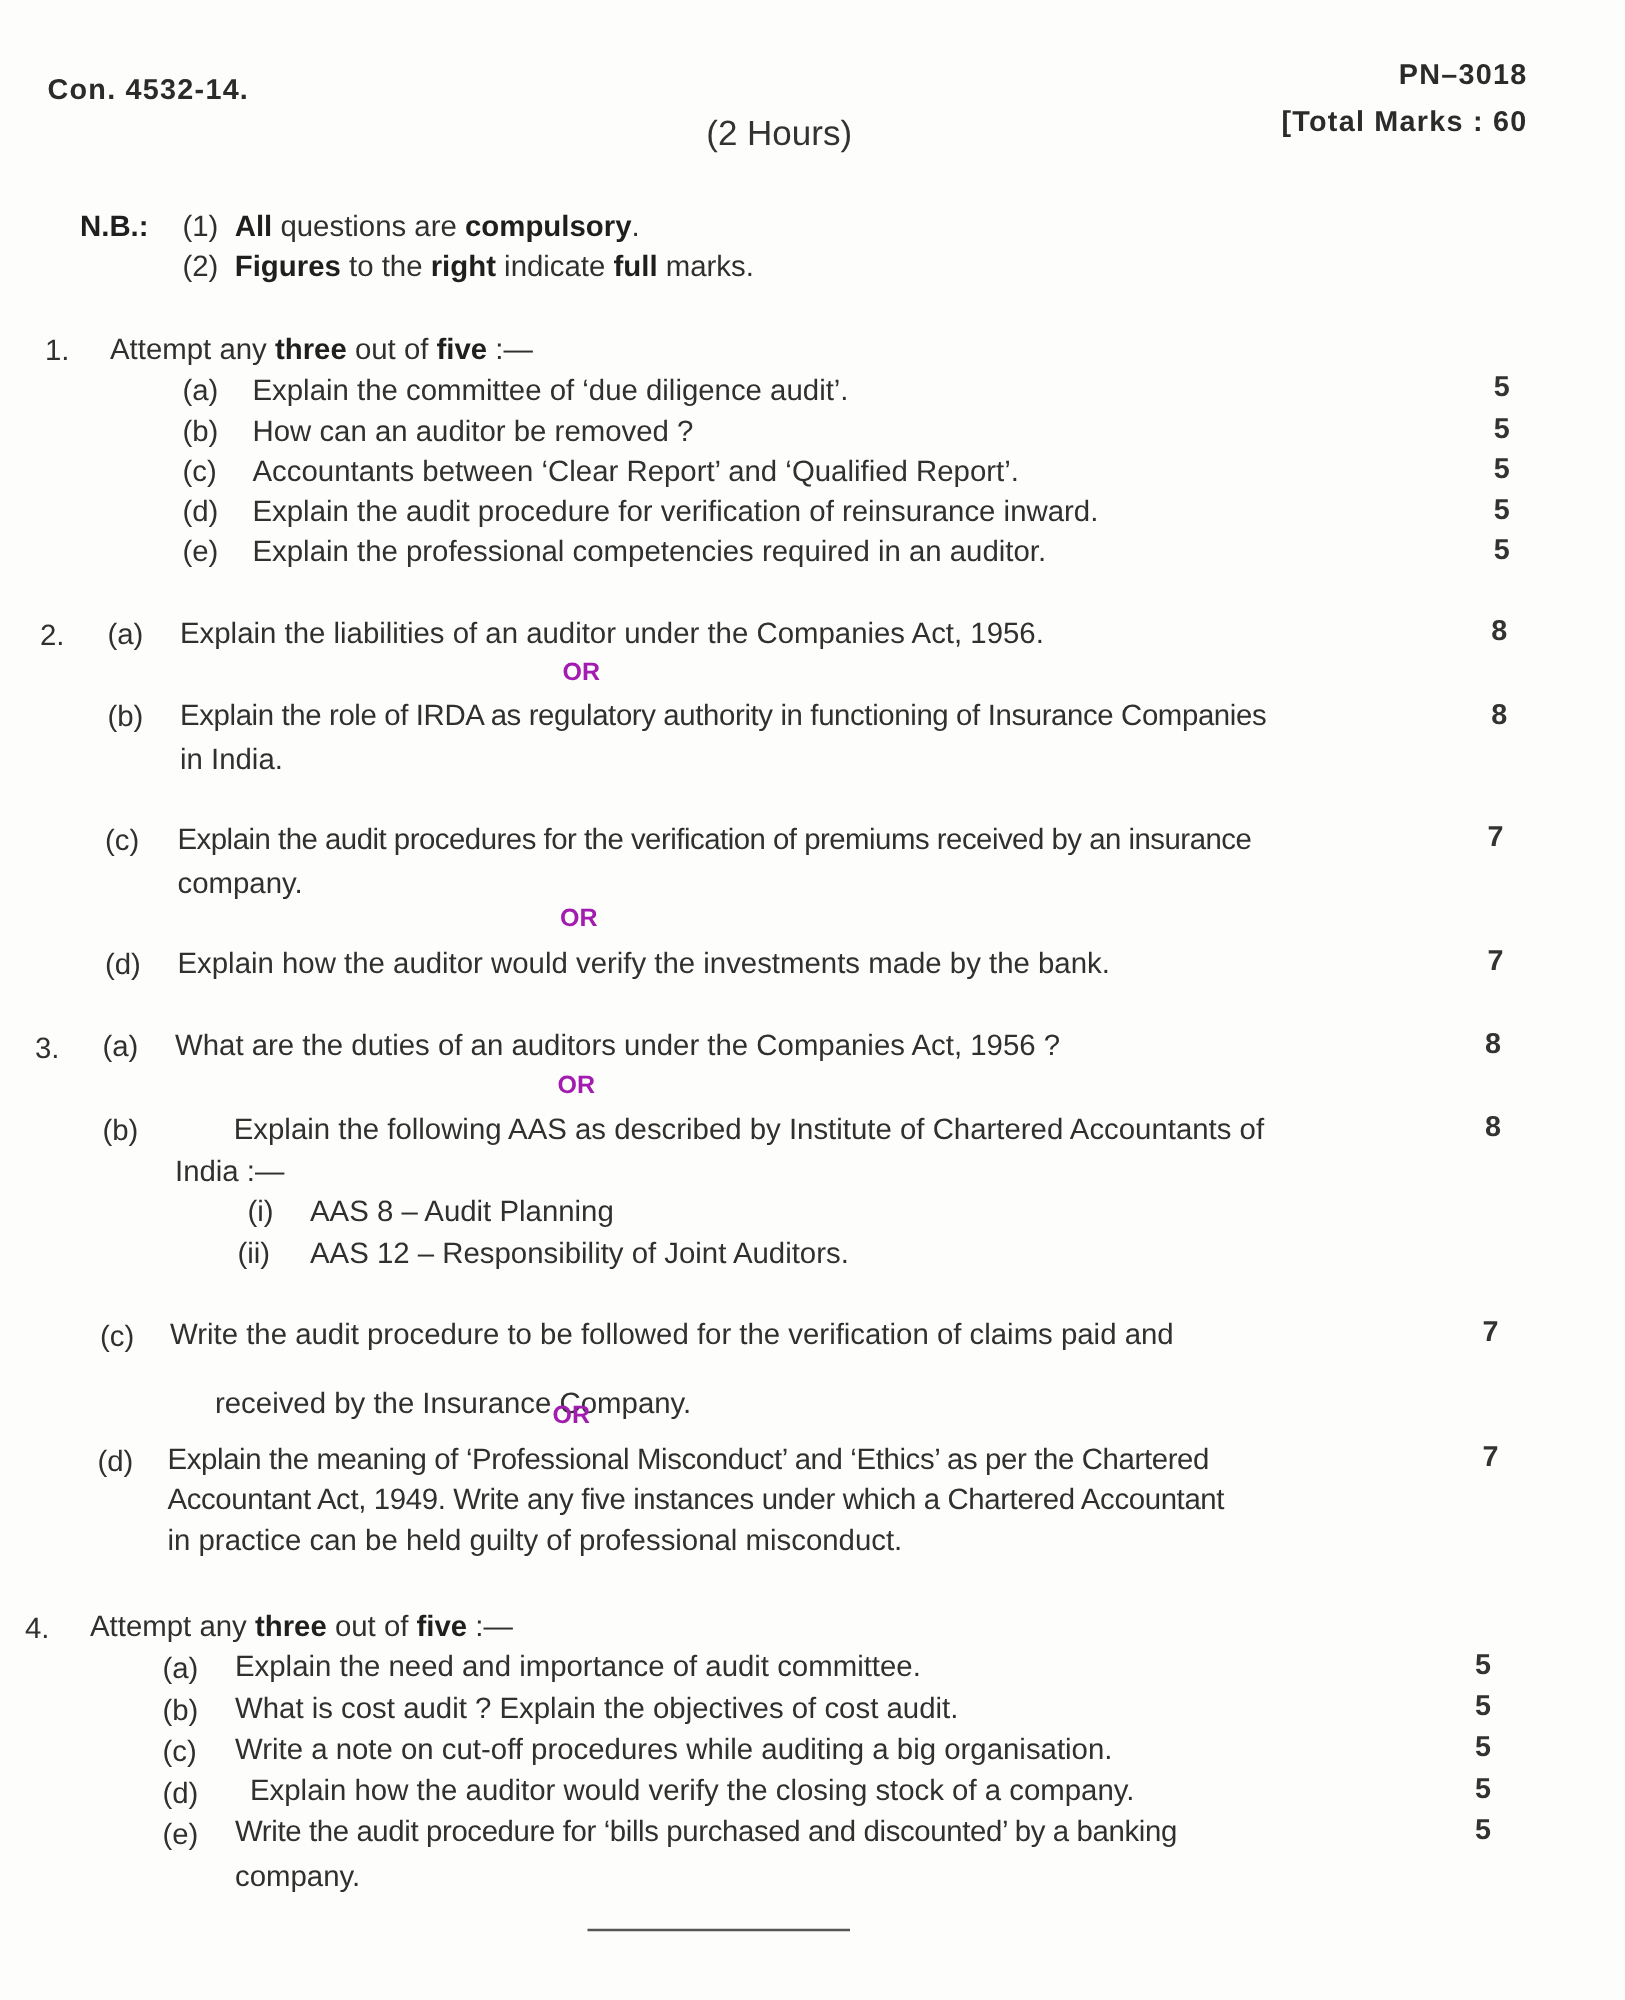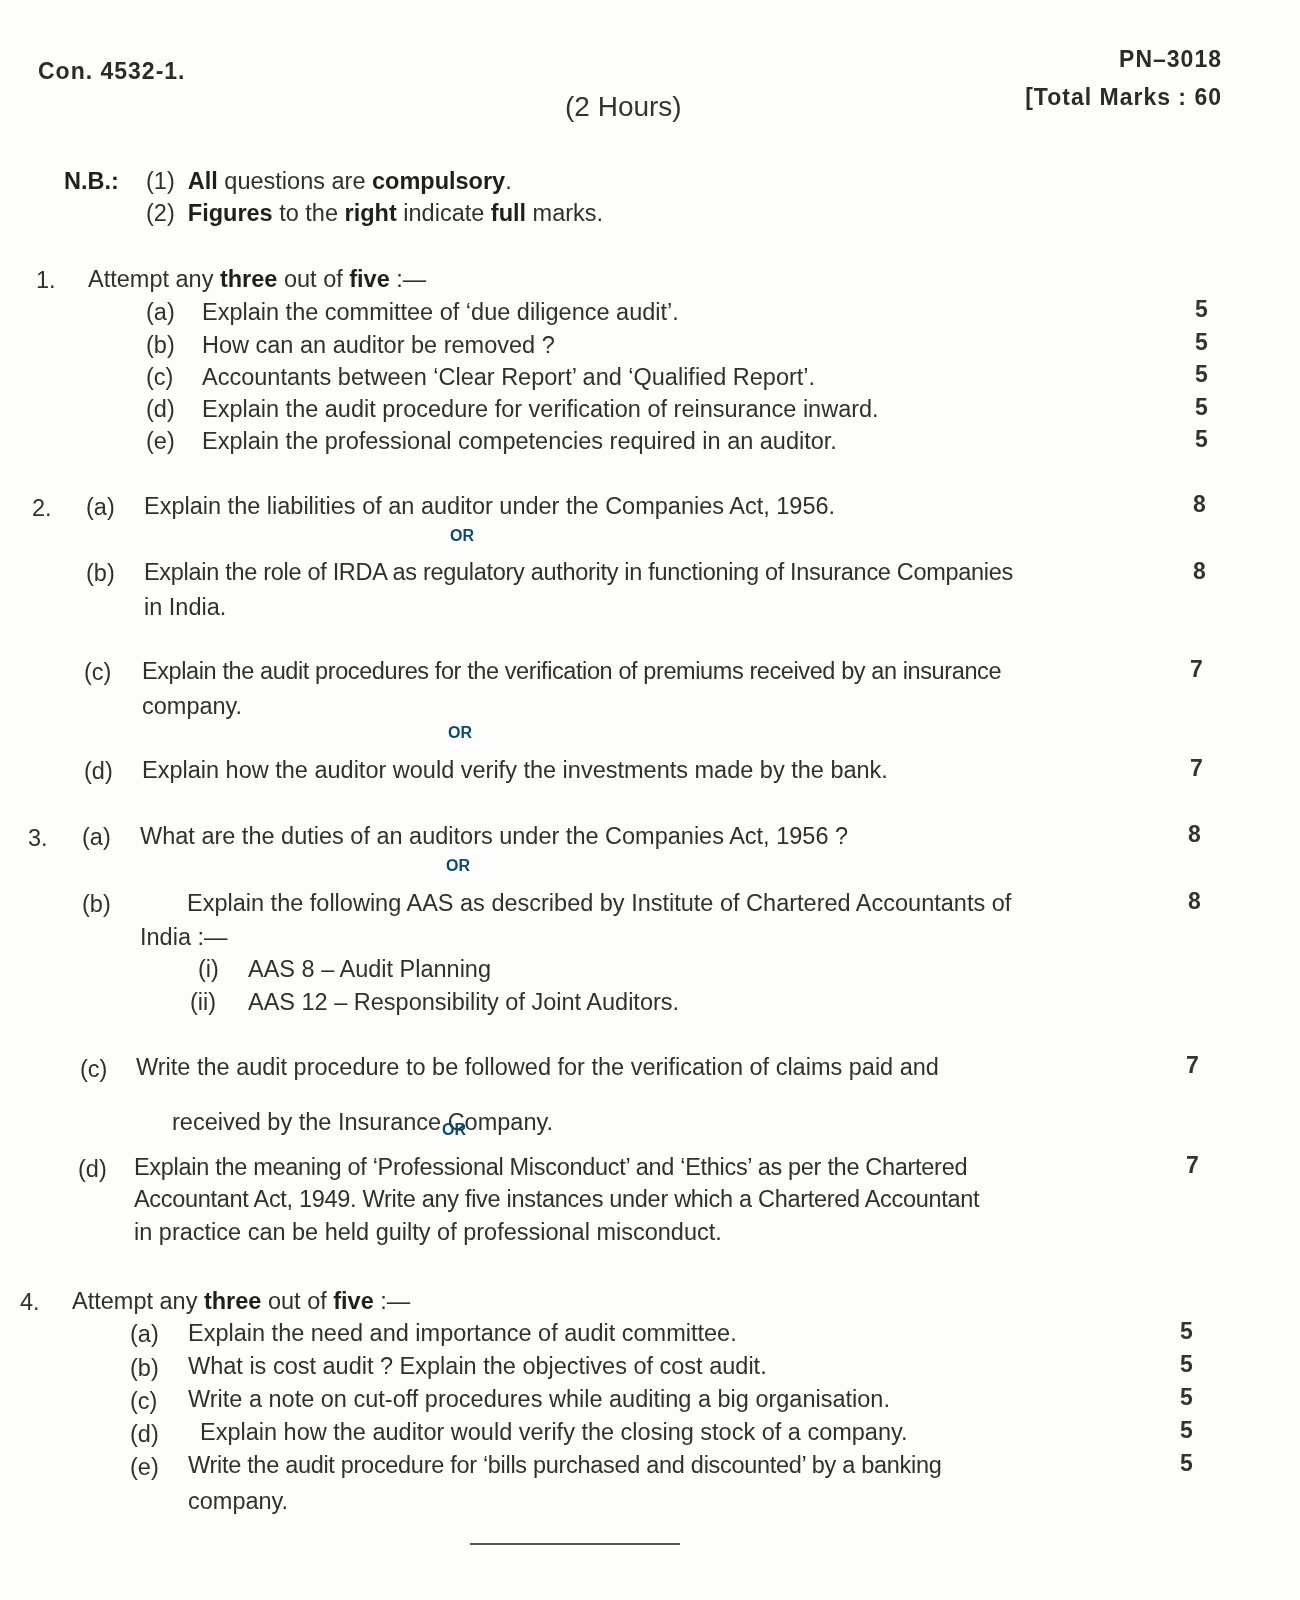--- a/index.html
+++ b/index.html
@@ -9,28 +9,28 @@
     font-family: "Liberation Sans", "DejaVu Sans", sans-serif;
     color: #2a2a2a;
     position: relative;
     overflow: hidden;
   }
   .abs { position: absolute; white-space: nowrap; }
   .hdr { font-size: 23px; font-weight: bold; letter-spacing: 1px; color: #2b2b2b; }
   .plain { font-size: 28px; color: #333; }
   .txt { font-size: 23.5px; color: #303030; }
   .mark { font-size: 23px; font-weight: bold; color: #333; }
-  .or { font-size: 16px; font-weight: bold; color: #0c4a6e; }
+  .or { font-size: 20px; font-weight: bold; color: #a21caf; }
   b { font-weight: bold; color: #1f1f1f; }
   .rule { position: absolute; left: 470px; top: 1543px; width: 210px; border-top: 2px solid #555; }
 </style>
 </head>
 <body>
 
-<div class="abs hdr" style="left:38px; top:58px;">Con. 4532-1.</div>
+<div class="abs hdr" style="left:38px; top:58px;">Con. 4532-14.</div>
 <div class="abs hdr" style="right:78px; top:46px;">PN–3018</div>
 <div class="abs plain" style="left:565px; top:91px;">(2 Hours)</div>
 <div class="abs hdr" style="right:78px; top:84px;">[Total Marks : 60</div>
 
 <div class="abs txt" style="left:64px; top:168px;"><b>N.B.:</b></div>
 <div class="abs txt" style="left:146px; top:168px;">
   <span>(1)</span>&nbsp;
   <b>All</b><span> questions are </span><b>compulsory</b><span>.</span>
 </div>
 <div class="abs txt" style="left:146px; top:200px;">

